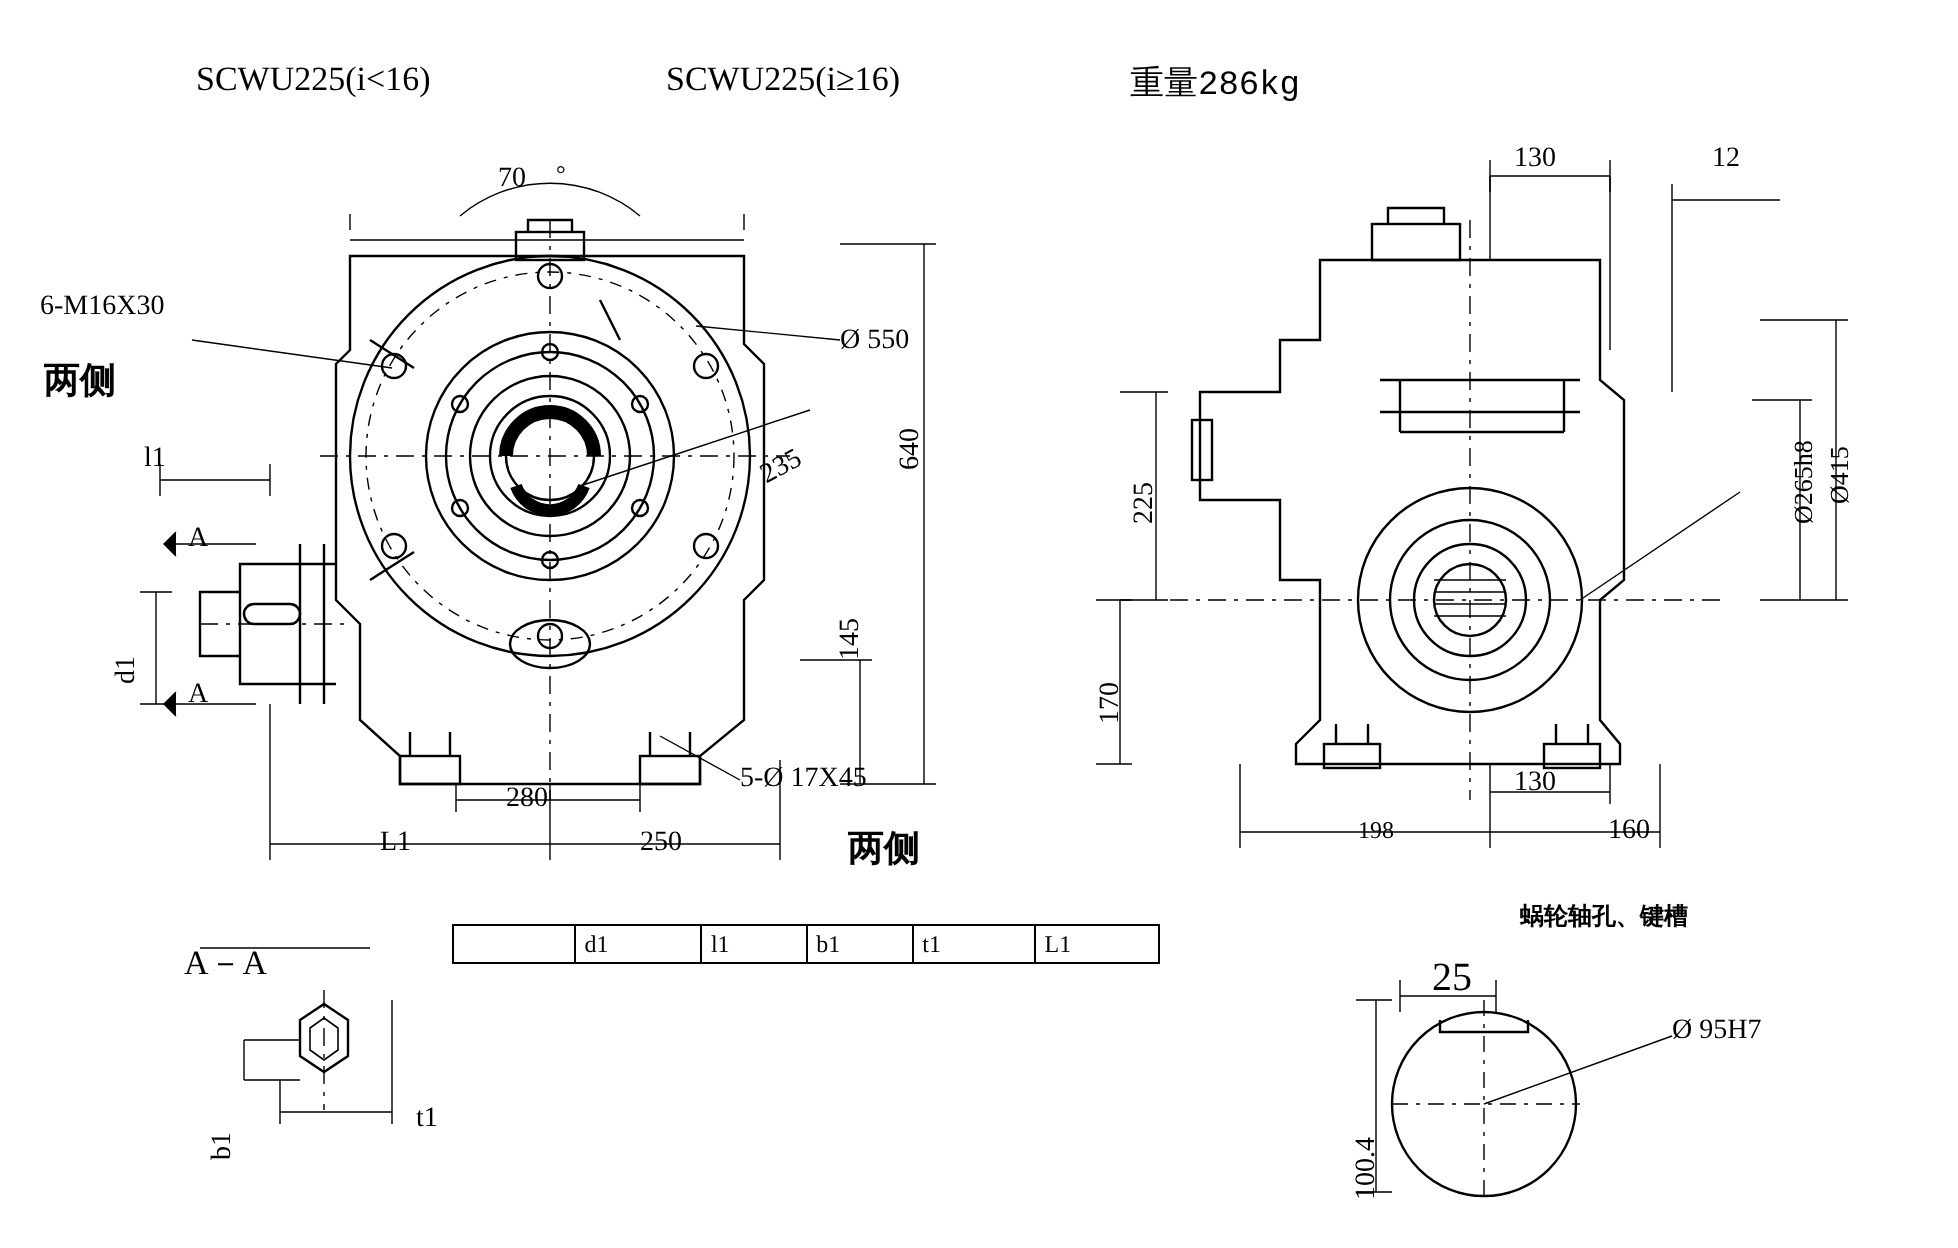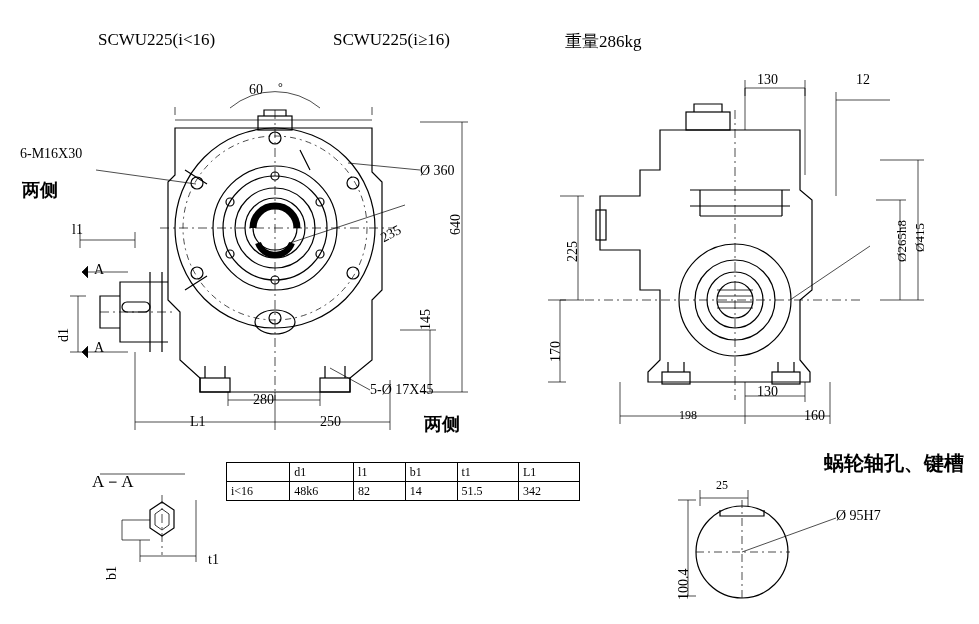--- a/index.html
+++ b/index.html
@@ -1,19 +1,19 @@
 <!DOCTYPE html>
 <html><head>
 <meta charset="utf-8">
 <style>
   html,body{margin:0;padding:0;background:#fff;}
   body{width:979px;height:624px;position:relative;overflow:hidden;
        font-family:"Liberation Serif", serif;color:#000;}
   .t{position:absolute;white-space:nowrap;font-family:"Liberation Serif",serif;}
-  .cn{font-family:Liberation Serif, serif;}
+  .cn{font-family:Liberation Mono, monospace;}
   svg{position:absolute;top:0;left:0;overflow:visible;}
   table.dims{position:absolute;border-collapse:collapse;font-size:12px;
              font-family:"Liberation Serif",serif;}
   table.dims td,table.dims th{border:1px solid #000;padding:1px 4px;text-align:left;
              font-weight:normal;height:16px;}
   .hdr-title{font-size:17px;text-align:right;}
 </style>
 </head>
 <body>
 
@@ -188,23 +188,23 @@
     <path d="M160,228 L395,228"></path>
     <path d="M100,312 L175,312"></path>
     <path d="M735,110 L735,400"></path>
     <path d="M585,300 L860,300"></path>
     <path d="M162,495 L162,555"></path>
   </g>
 </svg>
 
 <div class="t" style="left:20px;top:146px;font-size:14px;text-align:center;">6-M16X30</div>
 <div class="t cn" style="left:22px;top:178px;font-size:18px;font-weight:bold;">两侧</div>
-<div class="t" style="left:249px;top:82px;font-size:14px;">60</div>
+<div class="t" style="left:249px;top:82px;font-size:14px;">70</div>
 <div class="t" style="left:278px;top:80px;font-size:12px;">°</div>
-<div class="t" style="left:420px;top:163px;font-size:14px;">Ø 360</div>
+<div class="t" style="left:420px;top:163px;font-size:14px;">Ø 550</div>
 <div class="t" style="left:448px;top:235px;font-size:14px;transform:rotate(-90deg);transform-origin:left top;">640</div>
 <div class="t" style="left:378px;top:232px;font-size:14px;transform:rotate(-28deg);transform-origin:left top;">235</div>
 <div class="t" style="left:418px;top:330px;font-size:14px;transform:rotate(-90deg);transform-origin:left top;">145</div>
 <div class="t" style="left:253px;top:392px;font-size:14px;">280</div>
 <div class="t" style="left:320px;top:414px;font-size:14px;">250</div>
 <div class="t" style="left:190px;top:414px;font-size:14px;">L1</div>
 <div class="t" style="left:72px;top:222px;font-size:14px;">l1</div>
 <div class="t" style="left:56px;top:342px;font-size:14px;transform:rotate(-90deg);transform-origin:left top;">d1</div>
 <div class="t" style="left:94px;top:262px;font-size:14px;">A</div>
 <div class="t" style="left:94px;top:340px;font-size:14px;">A</div>
@@ -213,44 +213,36 @@
 
 <div class="t" style="left:757px;top:72px;font-size:14px;">130</div>
 <div class="t" style="left:856px;top:72px;font-size:14px;">12</div>
 <div class="t" style="left:565px;top:262px;font-size:14px;transform:rotate(-90deg);transform-origin:left top;">225</div>
 <div class="t" style="left:548px;top:362px;font-size:14px;transform:rotate(-90deg);transform-origin:left top;">170</div>
 <div class="t" style="left:757px;top:384px;font-size:14px;">130</div>
 <div class="t" style="left:679px;top:408px;font-size:12px;">198</div>
 <div class="t" style="left:772px;top:408px;font-size:14px;margin-left:32px;">160</div>
 <div class="t" style="left:894px;top:262px;font-size:13px;transform:rotate(-90deg);transform-origin:left top;">Ø265h8</div>
 <div class="t" style="left:912px;top:252px;font-size:13px;transform:rotate(-90deg);transform-origin:left top;">Ø415</div>
-<div class="t cn" style="left:824px;top:450px;font-size:20px;font-weight:bold;">蜗轮轴孔、键槽</div>
+<div class="t cn" style="left:760px;top:450px;font-size:12px;font-weight:bold;">蜗轮轴孔、键槽</div>
 
 <div class="t" style="left:92px;top:470px;font-size:17px;">A－A</div>
 <div class="t" style="left:104px;top:580px;font-size:14px;transform:rotate(-90deg);transform-origin:left top;">b1</div>
 <div class="t" style="left:208px;top:552px;font-size:14px;">t1</div>
 
-<div class="t" style="left:716px;top:478px;font-size:12px;">25</div>
+<div class="t" style="left:716px;top:478px;font-size:20px;">25</div>
 <div class="t" style="left:676px;top:600px;font-size:14px;transform:rotate(-90deg);transform-origin:left top;">100.4</div>
 <div class="t" style="left:836px;top:508px;font-size:14px;text-align:right;">Ø 95H7</div>
 
 <table class="dims" style="left:226px;top:462px;width:354px;">
   <thead>
     <tr>
       <th style="width:62px;"></th>
       <th style="width:62px;">d1</th>
       <th style="width:50px;">l1</th>
       <th style="width:50px;">b1</th>
       <th style="width:60px;">t1</th>
       <th style="width:60px;">L1</th>
     </tr>
   </thead>
   <tbody>
-    <tr>
-      <td>i&lt;16</td>
-      <td>48k6</td>
-      <td>82</td>
-      <td>14</td>
-      <td>51.5</td>
-      <td>342</td>
-    </tr>
   </tbody>
 </table>
 
 </body></html>

